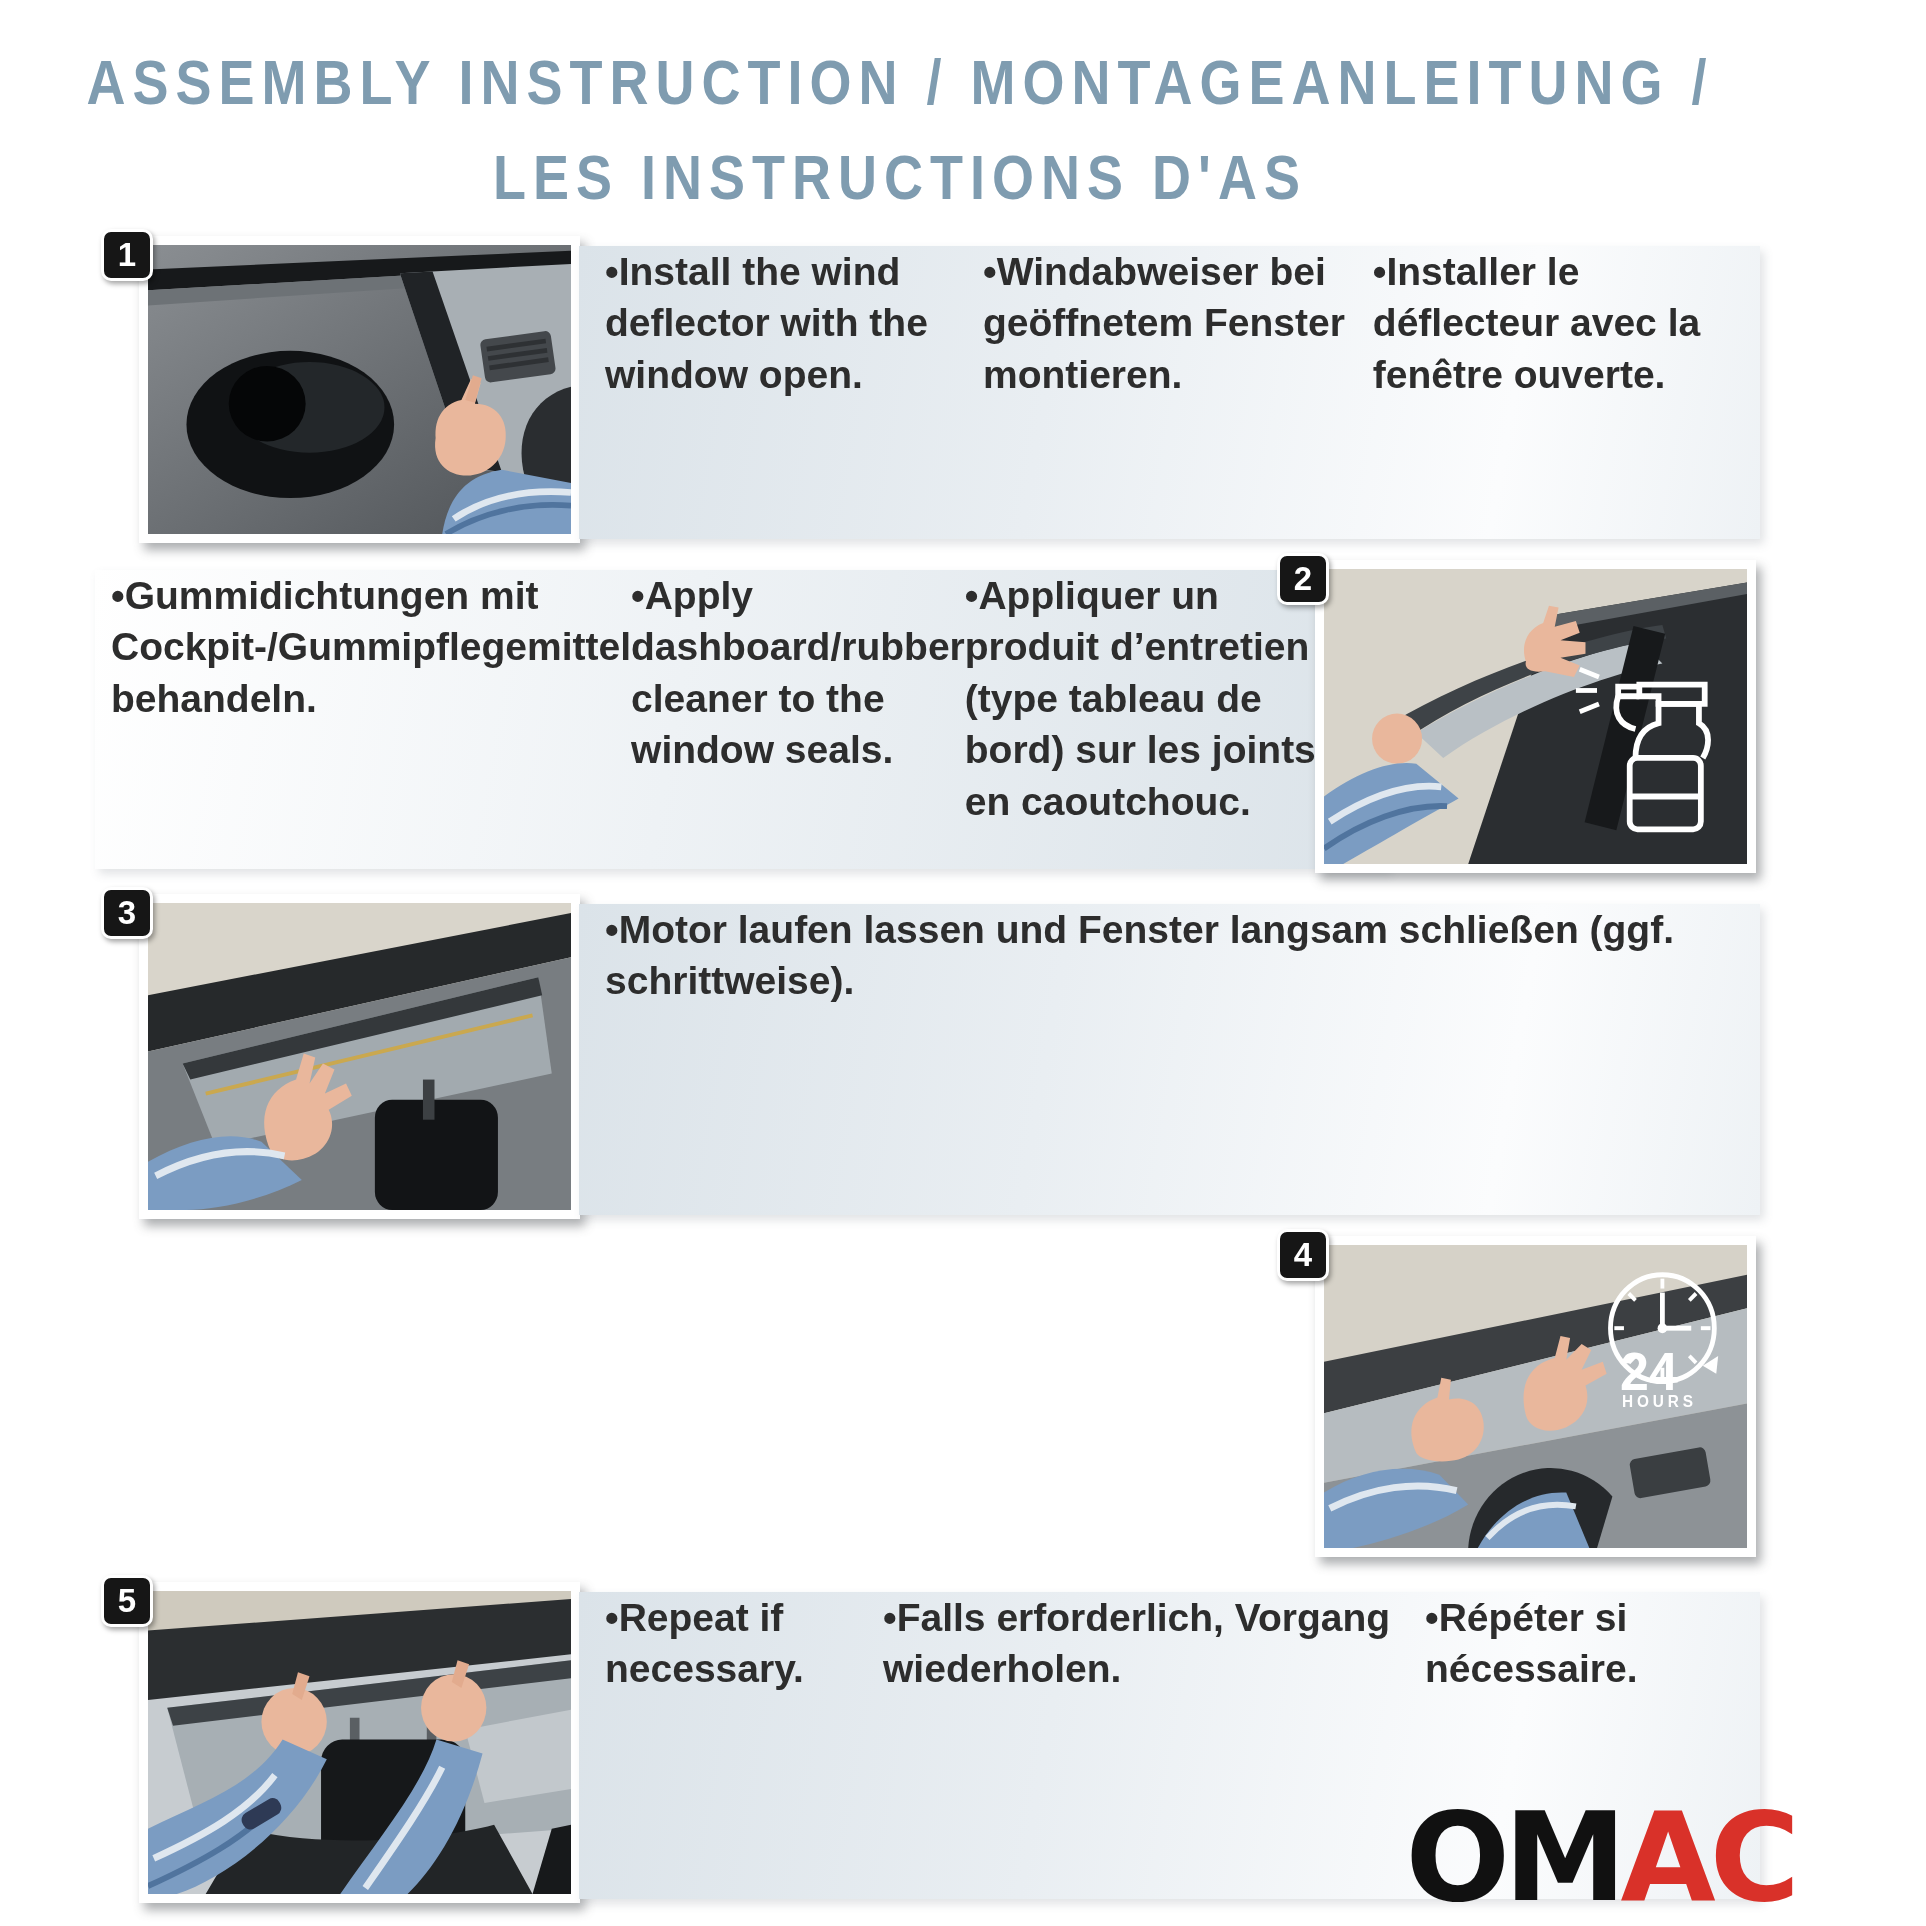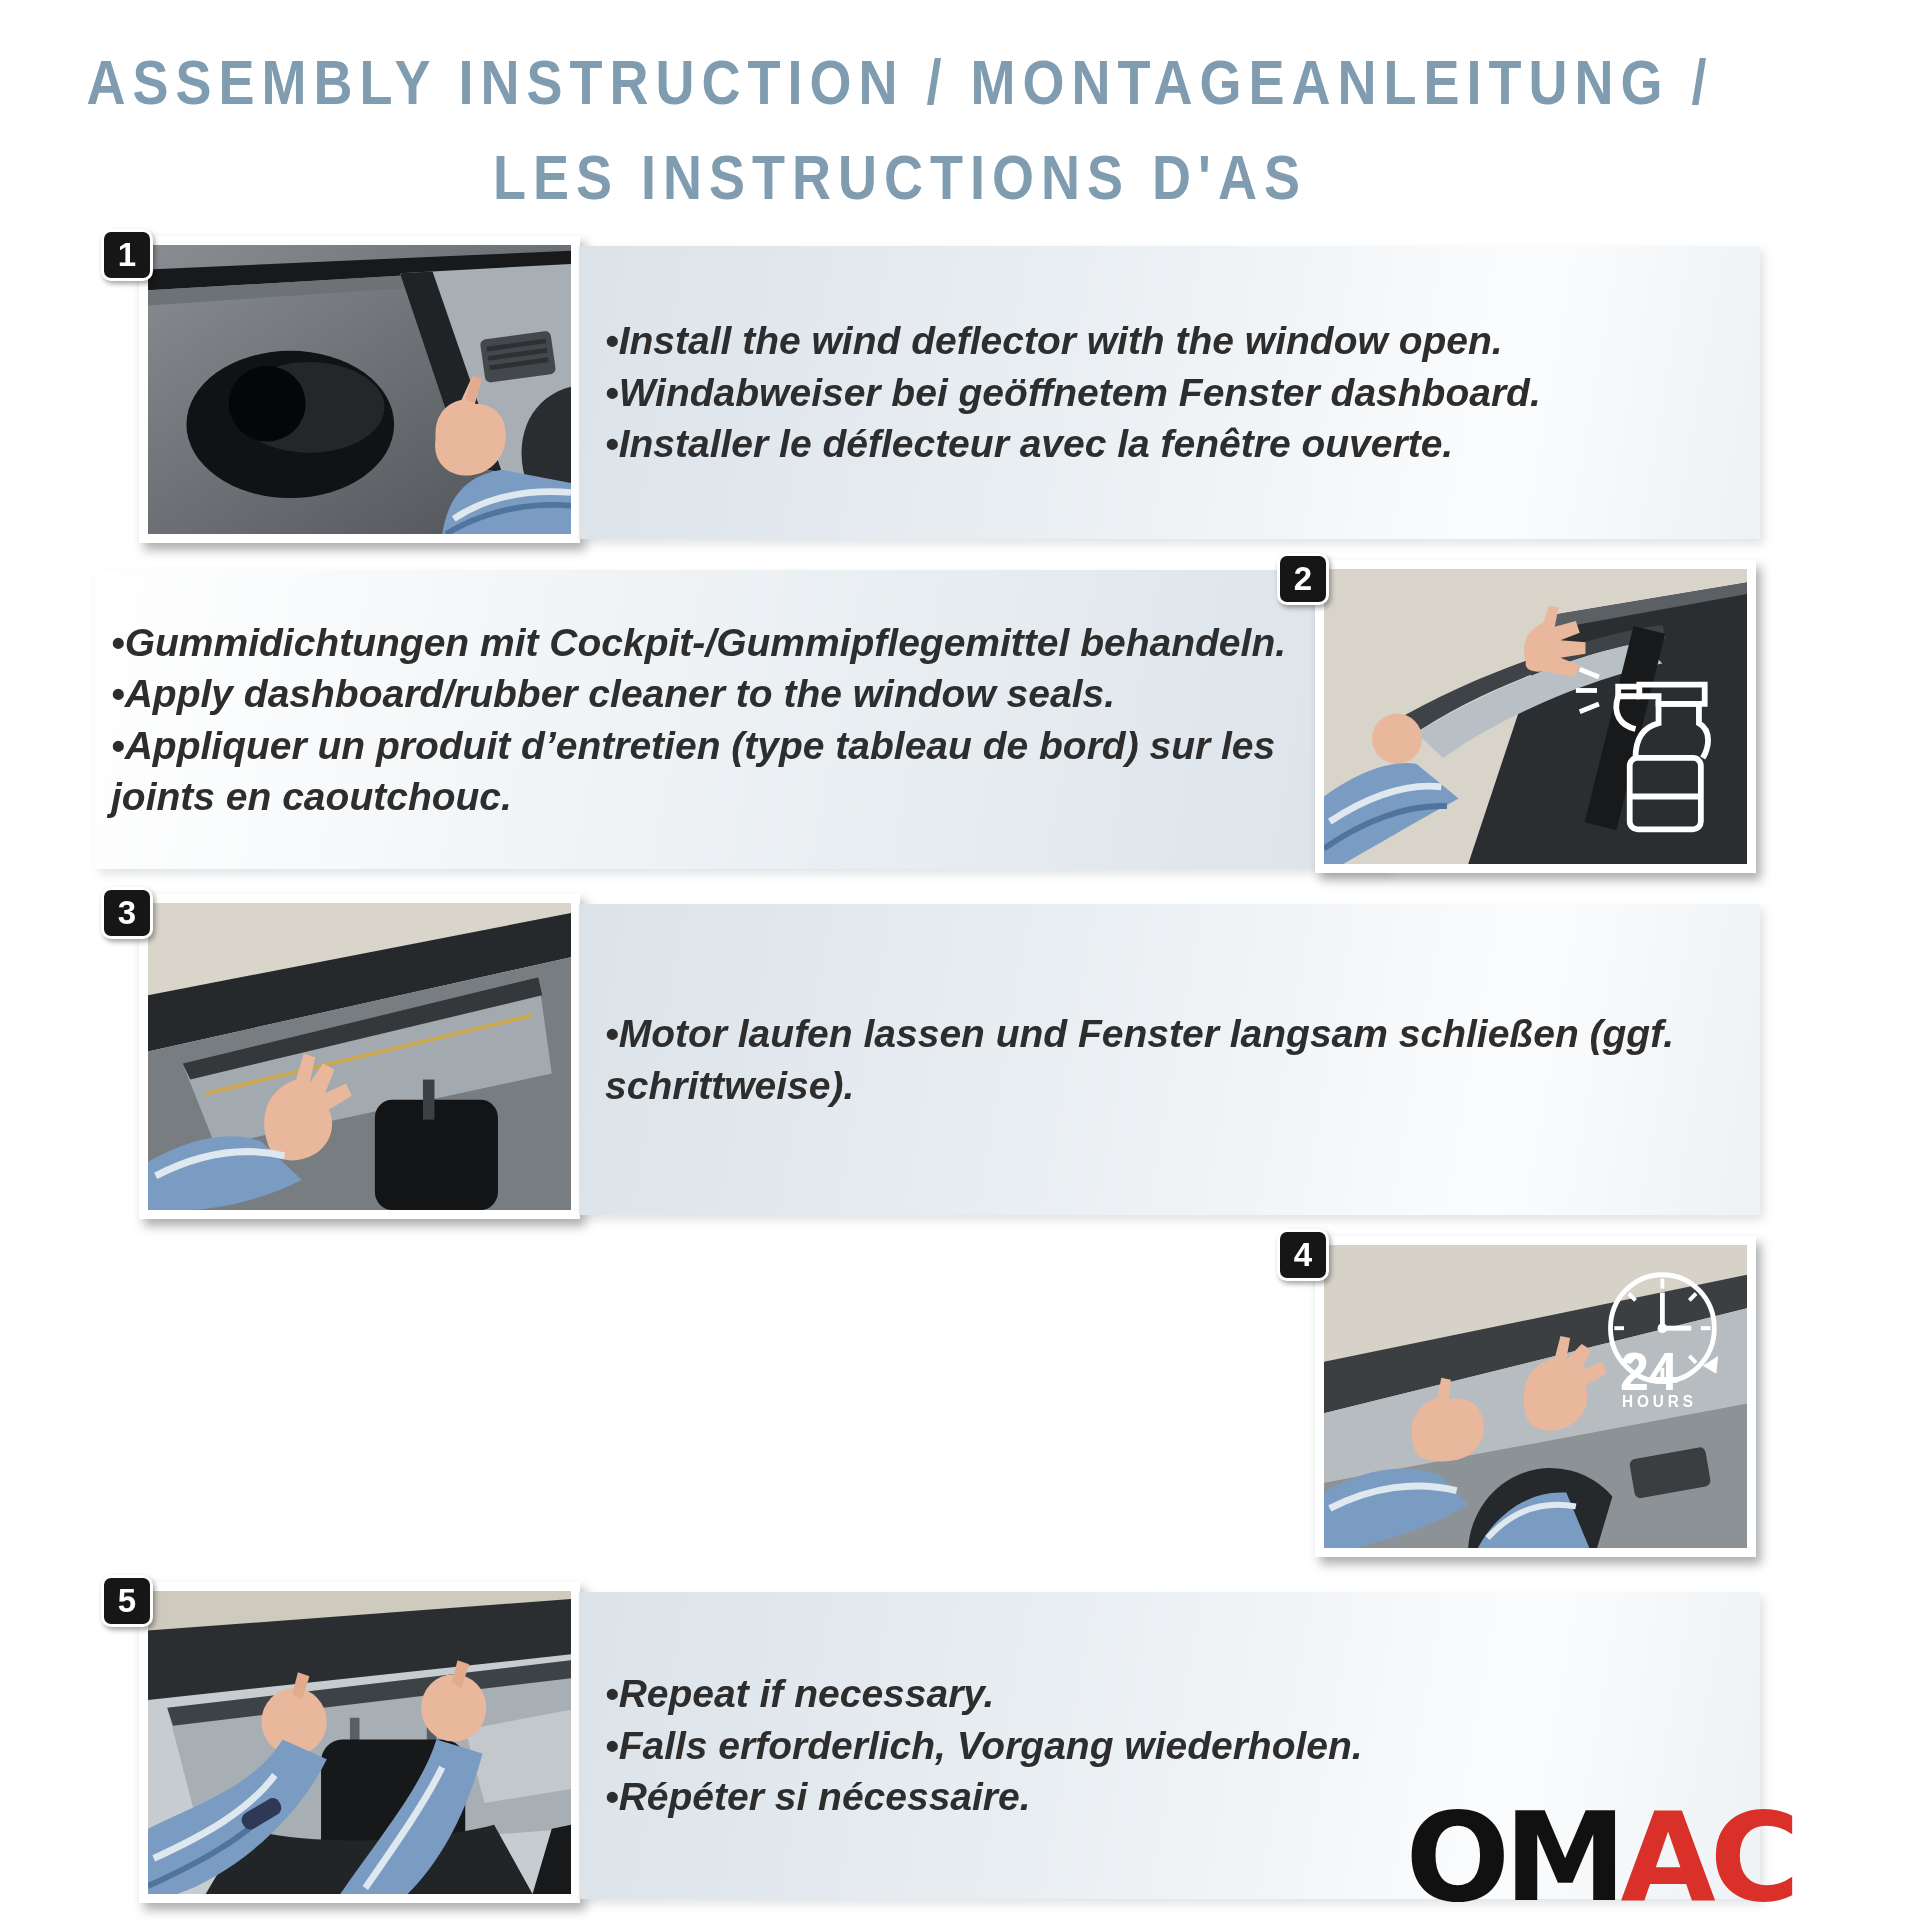--- a/index.html
+++ b/index.html
@@ -27,22 +27,22 @@
   .photo-right{right:44px;}
   .photo svg{display:block;width:100%;height:100%;}
 
   .badge{position:absolute;left:-38px;top:-7px;width:46px;height:46px;
          background:#161616;border:3px solid #ffffff;border-radius:10px;
          color:#ffffff;font-size:33px;font-weight:700;
          display:flex;align-items:center;justify-content:center;
          box-shadow:2px 3px 5px rgba(0,0,0,.35);z-index:4;}
 
   
-  .panel{position:absolute;top:10px;bottom:16px;display:flex;flex-direction:column;
-         justify-content:center;box-shadow:4px 5px 9px rgba(90,100,110,.18);font-style:italic;}
+  .panel{position:absolute;top:10px;bottom:16px;display:flex;
+         justify-content:center;box-shadow:4px 5px 9px rgba(90,100,110,.18);}
   .panel-right{left:579px;right:40px;padding:0 30px 0 26px;}
   .panel-left{left:95px;width:1249px;padding:0 28px 0 16px;}
   .grad-to-white{background:linear-gradient(100deg,#dbe3e9 0%,#e9eef2 40%,#fbfcfd 78%,#eef2f5 100%);}
   .grad-to-blue{background:linear-gradient(100deg,#ffffff 0%,#eef2f5 45%,#dbe3e9 100%);}
 
   .bullet{margin:0;color:#2d2d2d;font-size:39px;font-weight:600;line-height:1.32;}
 
   
   .logo{position:absolute;right:6px;bottom:8px;font-family:"DejaVu Sans",sans-serif;
         font-weight:700;font-size:123px;line-height:1;letter-spacing:-6px;
@@ -88,21 +88,21 @@
         <circle cx="124" cy="168" r="40" fill="#050607"></circle>
         <path d="M300 210 C296 186 306 168 326 164 l10 -22 10 4 -6 22 c22 0 34 16 32 38 -2 24 -22 40 -44 38 -20 -2 -34 -18 -28 -44 Z" fill="#e9b79c"></path>
         <path d="M330 164 l8 -26 9 3 -7 26 Z" fill="#e2ab8e"></path>
         <path d="M440 306 L306 306 C312 268 330 244 368 238 L440 252 Z" fill="#7b9cc2"></path>
         <path d="M318 290 C350 268 390 258 440 262" stroke="#dfe7ef" stroke-width="7" fill="none"></path>
         <path d="M310 306 C348 282 396 272 440 276" stroke="#50749e" stroke-width="6" fill="none"></path>
       </svg>
     </div>
     <div class="panel panel-right grad-to-white">
       <p class="bullet">•Install the wind deflector with the window open.</p>
-      <p class="bullet">•Windabweiser bei geöffnetem Fenster dashboard.</p>
+      <p class="bullet">•Windabweiser bei geöffnetem Fenster montieren.</p>
       <p class="bullet">•Installer le déflecteur avec la fenêtre ouverte.</p>
     </div>
   </section>
 
   <section class="row r2">
     <div class="panel panel-left grad-to-blue">
       <p class="bullet">•Gummidichtungen mit Cockpit-/Gummipflegemittel behandeln.</p>
       <p class="bullet">•Apply dashboard/rubber cleaner to the window seals.</p>
       <p class="bullet">•Appliquer un produit d’entretien (type tableau de bord) sur les joints en caoutchouc.</p>
     </div>

